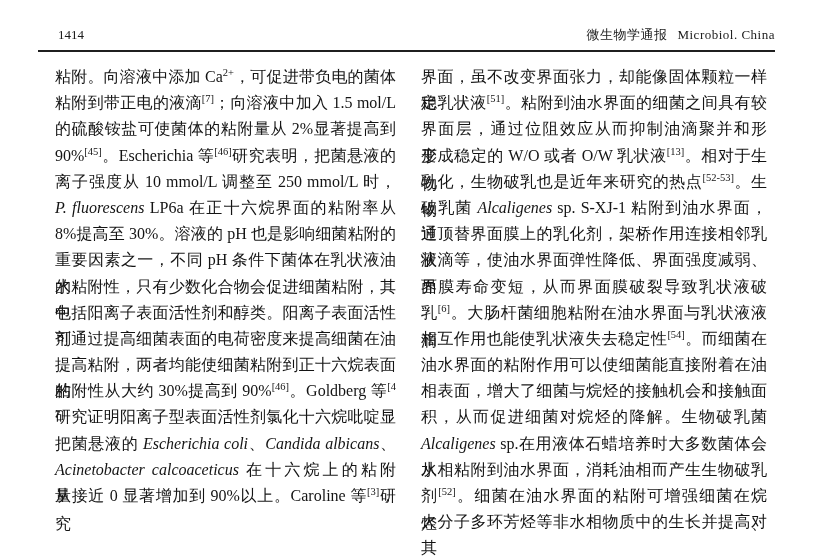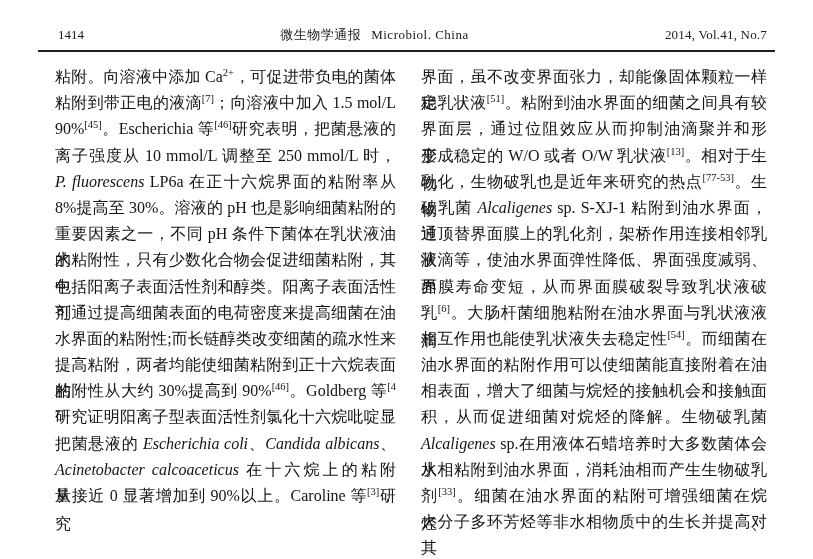--- a/index.html
+++ b/index.html
@@ -70,59 +70,58 @@
 </head>
 <body>
 
 <div class="page">
 
   <div class="header-row">
     <span class="header-left">1414</span>
     <span class="header-center">
       <span class="cn">微生物学通报</span><span>Microbiol. China</span>
     </span>
-    <span class="header-right">2014, Vol.41, No.7</span>
   </div>
 
   <div class="header-rule"></div>
 
   <div class="column col-left">
       <div class="tline"><span class="seg">粘附。向溶液中添加 Ca</span><span class="sup">2+</span><span class="seg">，可促进带负电的菌体</span></div>
       <div class="tline"><span class="seg">粘附到带正电的液滴</span><span class="sup">[7]</span><span class="seg">；向溶液中加入 1.5 mol/L</span></div>
+      <div class="tline"><span class="seg">的硫酸铵盐可使菌体的粘附量从 2%显著提高到</span></div>
       <div class="tline"><span class="seg">90%</span><span class="sup">[45]</span><span class="seg">。Escherichia 等</span><span class="sup">[46]</span><span class="seg">研究表明，把菌悬液的</span></div>
       <div class="tline"><span class="seg">离子强度从 10 mmol/L 调整至 250 mmol/L 时，</span></div>
       <div class="tline"><span class="ital">P. fluorescens</span><span class="seg"> LP6a 在正十六烷界面的粘附率从</span></div>
       <div class="tline"><span class="seg">8%提高至 30%。溶液的 pH 也是影响细菌粘附的</span></div>
       <div class="tline"><span class="seg">重要因素之一，不同 pH 条件下菌体在乳状液油水</span></div>
       <div class="tline"><span class="seg">的粘附性，只有少数化合物会促进细菌粘附，其中</span></div>
       <div class="tline"><span class="seg">包括阳离子表面活性剂和醇类。阳离子表面活性剂</span></div>
       <div class="tline"><span class="seg">可通过提高细菌表面的电荷密度来提高细菌在油</span></div>
-      <div class="tline"><span class="seg">水界面的粘附性;而长链醇类改变细菌的疏水性来</span></div>
       <div class="tline"><span class="seg">提高粘附，两者均能使细菌粘附到正十六烷表面的</span></div>
       <div class="tline"><span class="seg">粘附性从大约 30%提高到 90%</span><span class="sup">[46]</span><span class="seg">。Goldberg 等</span><span class="sup">[47]</span></div>
       <div class="tline"><span class="seg">研究证明阳离子型表面活性剂氯化十六烷吡啶显</span></div>
       <div class="tline"><span class="seg">把菌悬液的 </span><span class="ital">Escherichia coli</span><span class="seg">、</span><span class="ital">Candida albicans</span><span class="seg">、</span></div>
       <div class="tline"><span class="ital">Acinetobacter calcoaceticus</span><span class="seg"> 在十六烷上的粘附量，</span></div>
       <div class="tline"><span class="seg">从接近 0 显著增加到 90%以上。Caroline 等</span><span class="sup">[3]</span><span class="seg">研究</span></div>
     </div>
 
   <div class="column col-right">
       <div class="tline"><span class="seg">界面，虽不改变界面张力，却能像固体颗粒一样稳</span></div>
       <div class="tline"><span class="seg">定乳状液</span><span class="sup">[51]</span><span class="seg">。粘附到油水界面的细菌之间具有较</span></div>
       <div class="tline"><span class="seg">界面层，通过位阻效应从而抑制油滴聚并和形变，</span></div>
       <div class="tline"><span class="seg">形成稳定的 W/O 或者 O/W 乳状液</span><span class="sup">[13]</span><span class="seg">。相对于生物</span></div>
-      <div class="tline"><span class="seg">乳化，生物破乳也是近年来研究的热点</span><span class="sup">[77-53]</span><span class="seg">。生物</span></div>
+      <div class="tline"><span class="seg">乳化，生物破乳也是近年来研究的热点</span><span class="sup">[52-53]</span><span class="seg">。生物</span></div>
       <div class="tline"><span class="seg">破乳菌 </span><span class="ital">Alcaligenes</span><span class="seg"> sp. S-XJ-1 粘附到油水界面，通</span></div>
       <div class="tline"><span class="seg">过顶替界面膜上的乳化剂，架桥作用连接相邻乳状</span></div>
       <div class="tline"><span class="seg">液滴等，使油水界面弹性降低、界面强度减弱、界</span></div>
       <div class="tline"><span class="seg">面膜寿命变短，从而界面膜破裂导致乳状液破</span></div>
       <div class="tline"><span class="seg">乳</span><span class="sup">[6]</span><span class="seg">。大肠杆菌细胞粘附在油水界面与乳状液液滴</span></div>
       <div class="tline"><span class="seg">相互作用也能使乳状液失去稳定性</span><span class="sup">[54]</span><span class="seg">。而细菌在</span></div>
       <div class="tline"><span class="seg">油水界面的粘附作用可以使细菌能直接附着在油</span></div>
       <div class="tline"><span class="seg">相表面，增大了细菌与烷烃的接触机会和接触面</span></div>
       <div class="tline"><span class="seg">积，从而促进细菌对烷烃的降解。生物破乳菌</span></div>
       <div class="tline"><span class="ital">Alcaligenes</span><span class="seg"> sp.在用液体石蜡培养时大多数菌体会从</span></div>
       <div class="tline"><span class="seg">水相粘附到油水界面，消耗油相而产生生物破乳</span></div>
-      <div class="tline"><span class="seg">剂</span><span class="sup">[33]</span><span class="seg">。细菌在油水界面的粘附可增强细菌在烷烃、</span></div>
+      <div class="tline"><span class="seg">剂</span><span class="sup">[52]</span><span class="seg">。细菌在油水界面的粘附可增强细菌在烷烃、</span></div>
       <div class="tline"><span class="seg">大分子多环芳烃等非水相物质中的生长并提高对其</span></div>
     </div>
 
 </div>
 
 </body></html>

